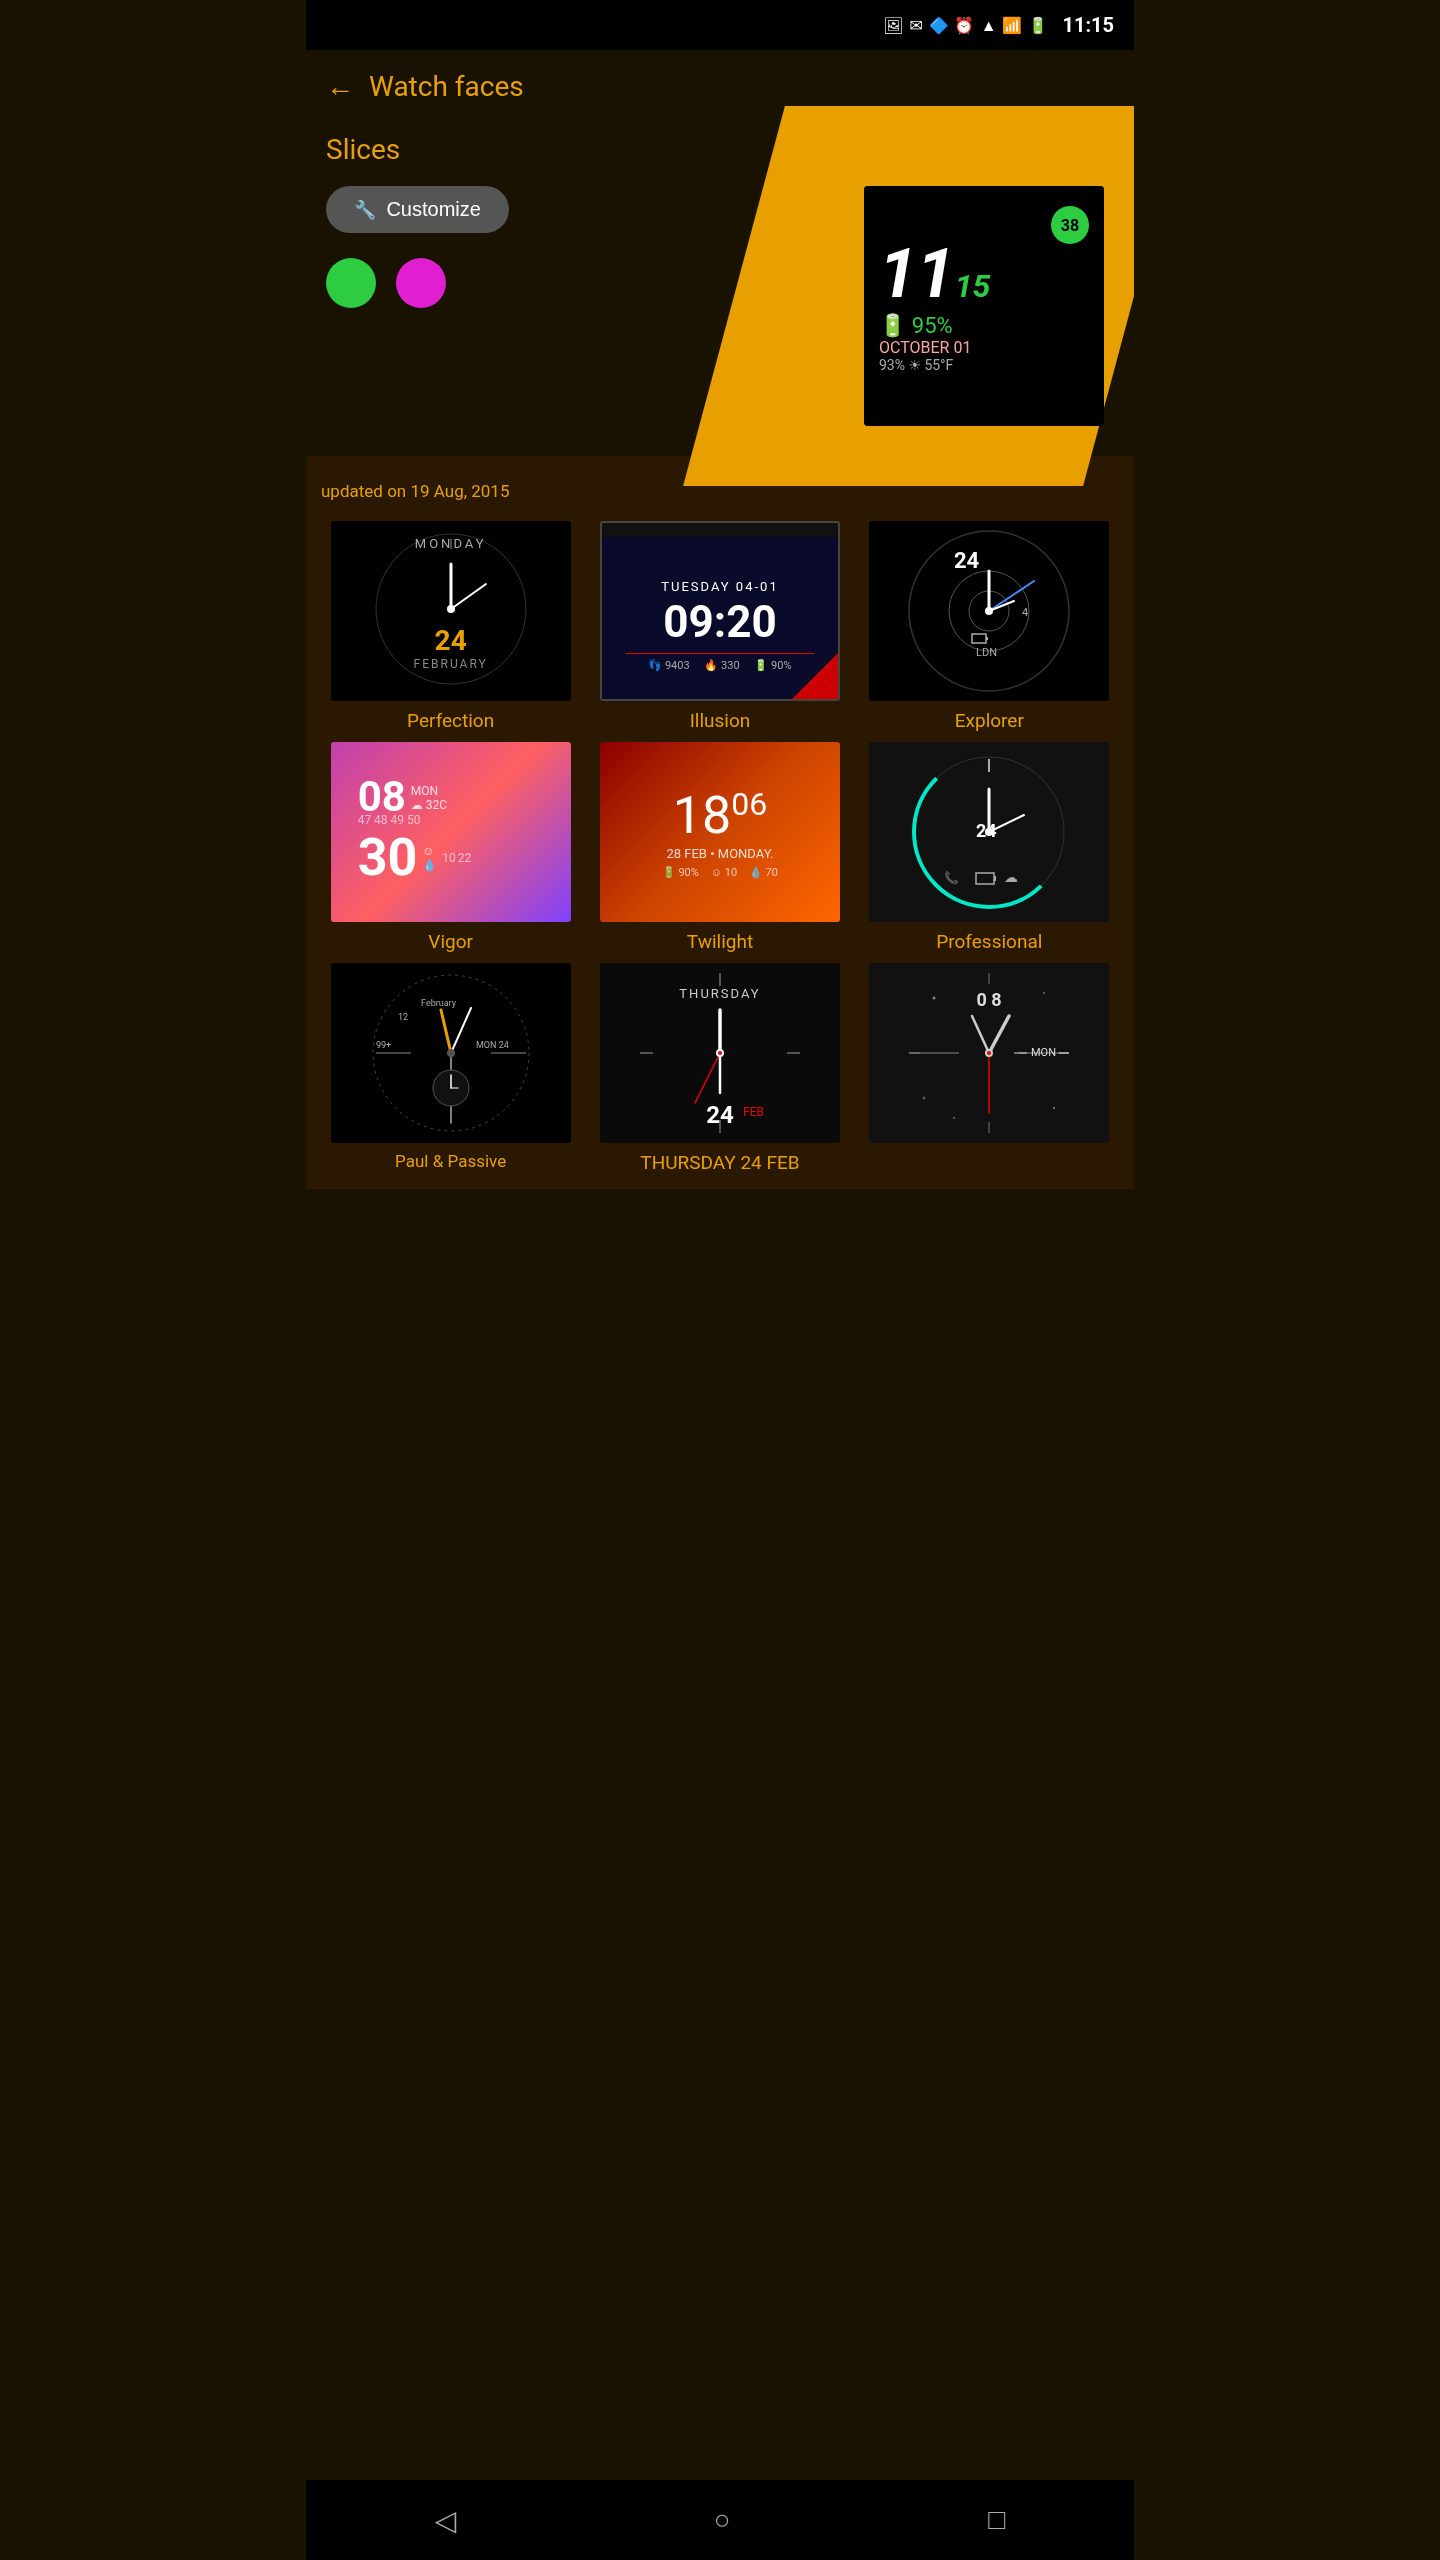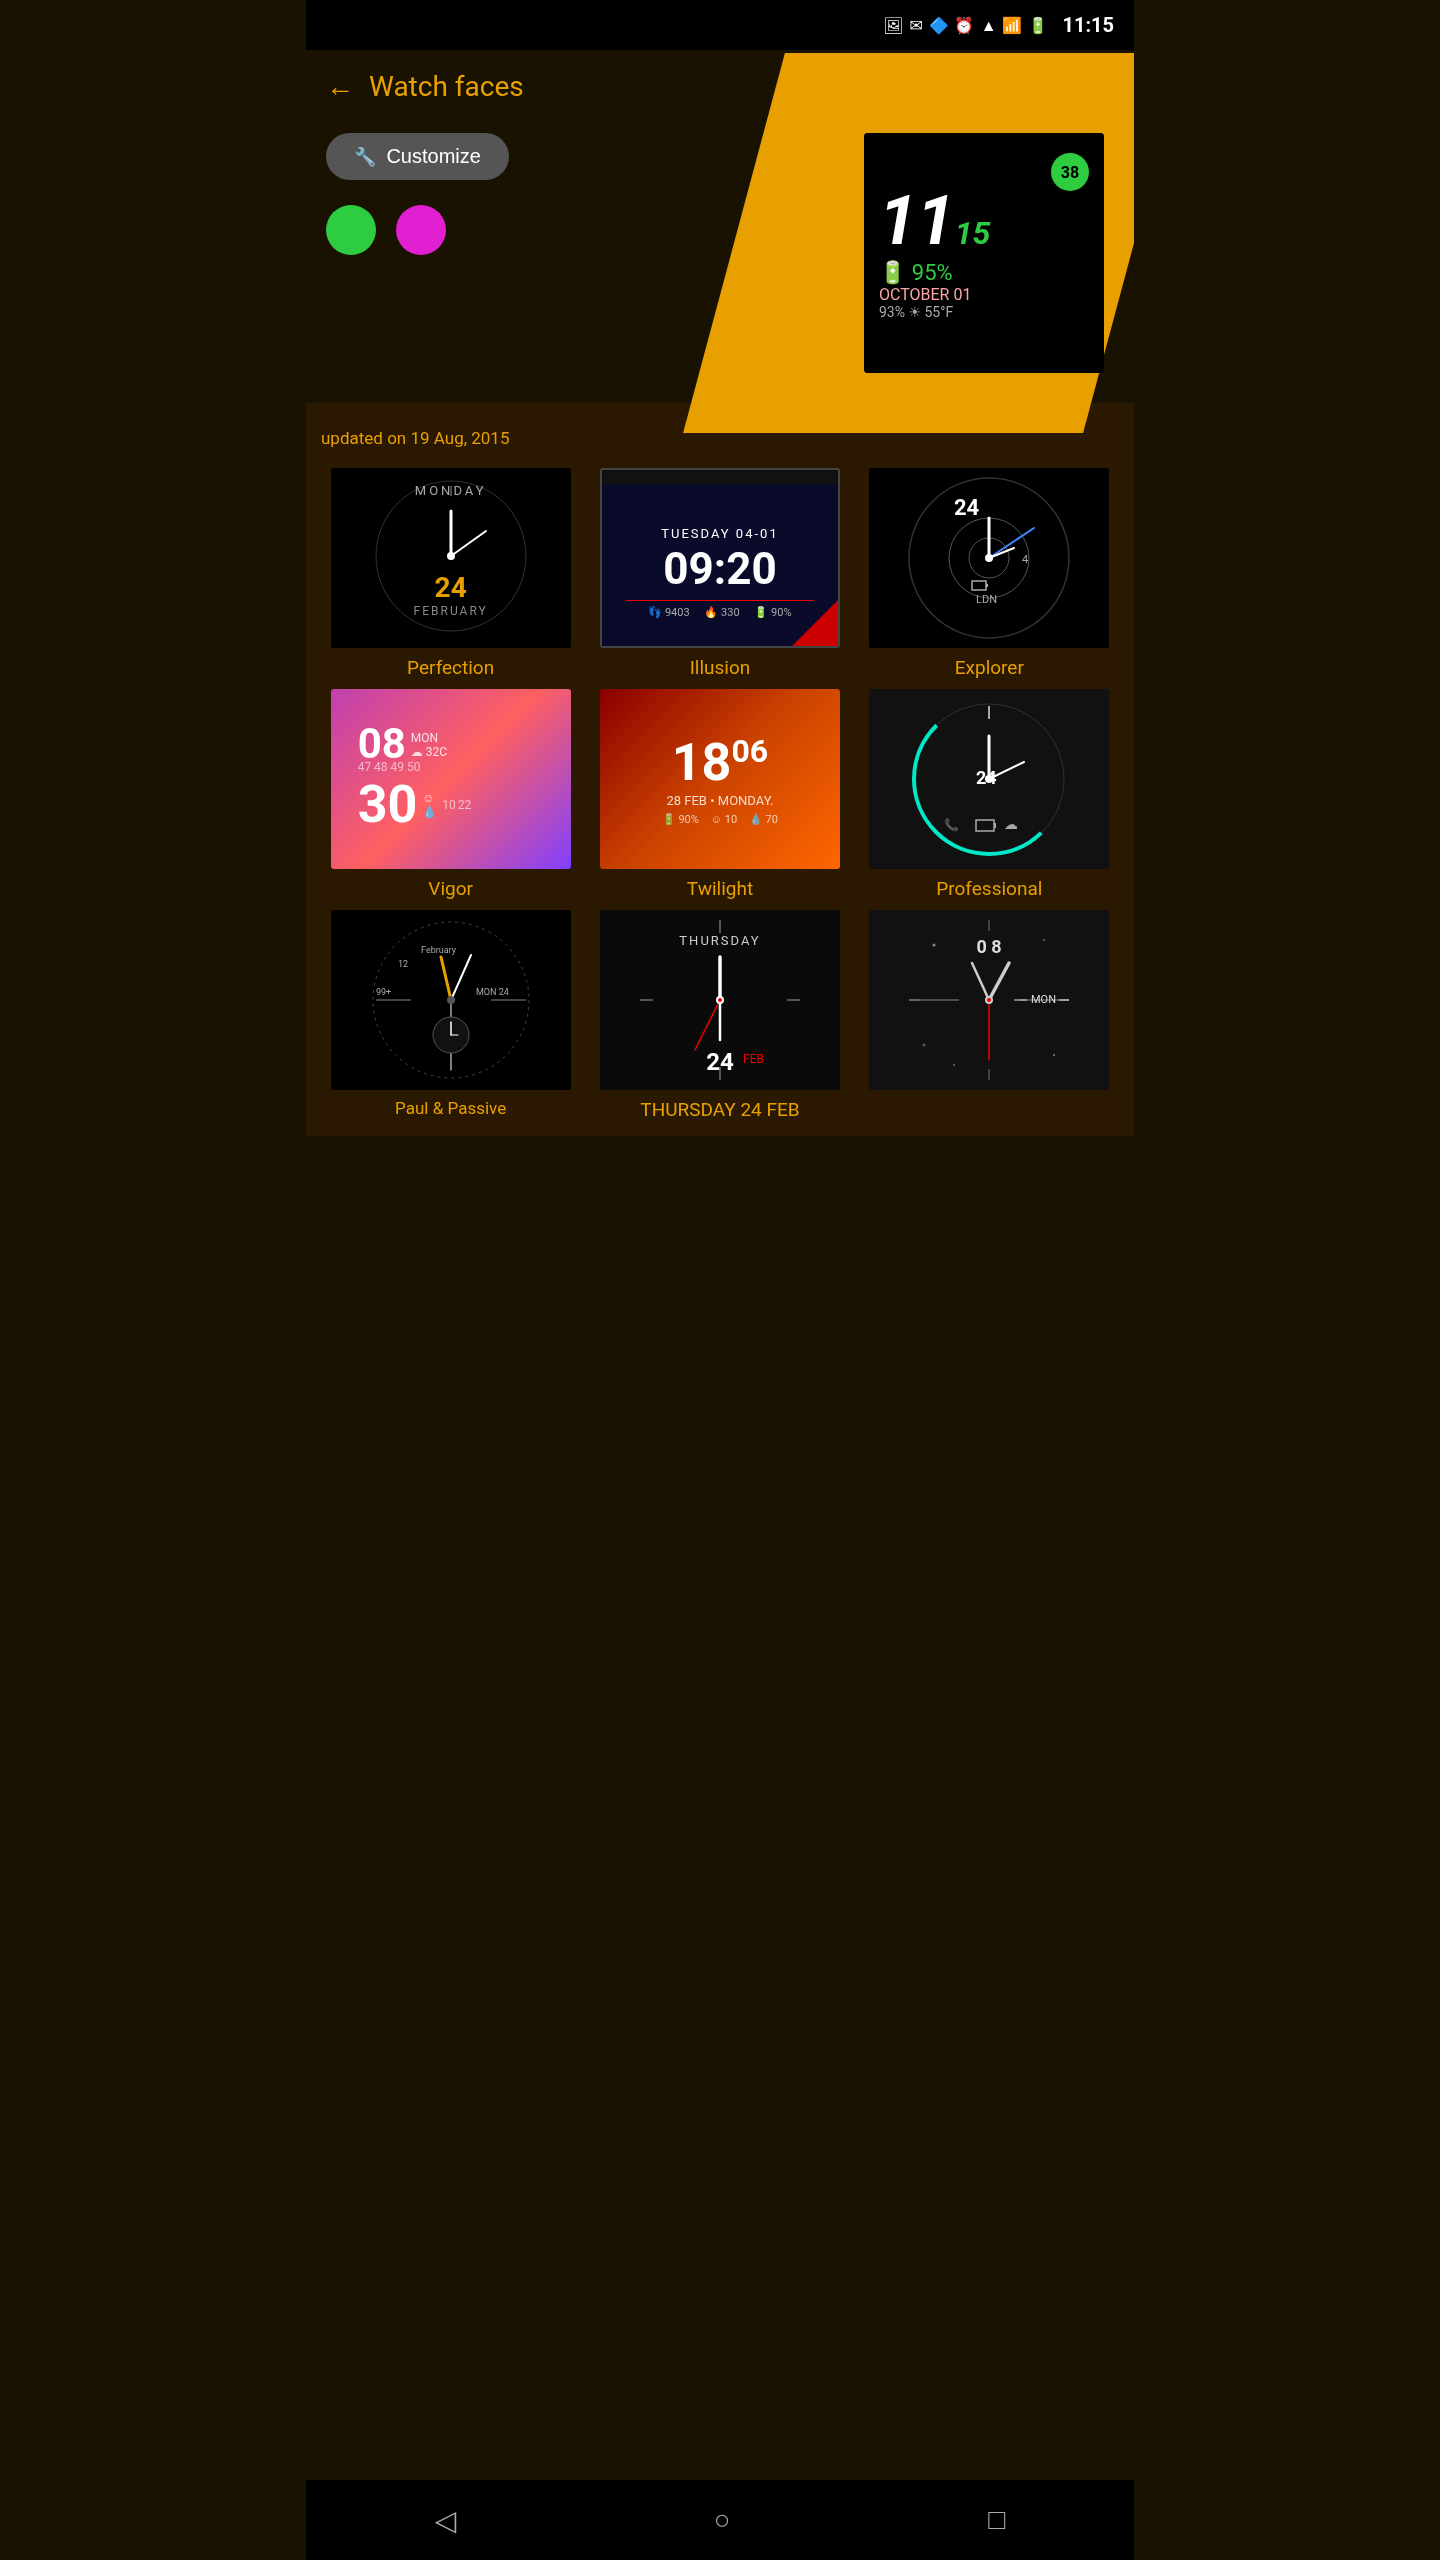--- a/index.html
+++ b/index.html
@@ -327,21 +327,21 @@
       background: linear-gradient(135deg, #8b0000, #cc4400, #ff6600);
       width: 100%;
       height: 100%;
       display: flex;
       flex-direction: column;
       align-items: center;
       justify-content: center;
     }
     .face-twilight .twi-time {
       font-size: 52px;
-      font-weight: bold;
+      font-weight: normal;
       color: #fff;
     }
     .face-twilight .twi-date {
       color: rgba(255,255,255,0.8);
       font-size: 13px;
     }
     .face-twilight .twi-stats {
       display: flex;
       gap: 12px;
       color: rgba(255,255,255,0.7);
@@ -431,20 +431,21 @@
     <span class="status-time">11:15</span>
   </div>
 </div>
 
 <div class="top-bar">
   <span class="back-arrow">←</span>
   <span class="page-title">Watch faces</span>
 </div>
 
 <div class="slices-section">
+  <div class="slices-label">Slices</div>
 
   <div class="slices-content">
 
     <div class="orange-bg"></div>
 
     <div class="customize-area">
       <button class="customize-btn">
         <span class="wrench-icon">🔧</span>
         <span>Customize</span>
       </button>

